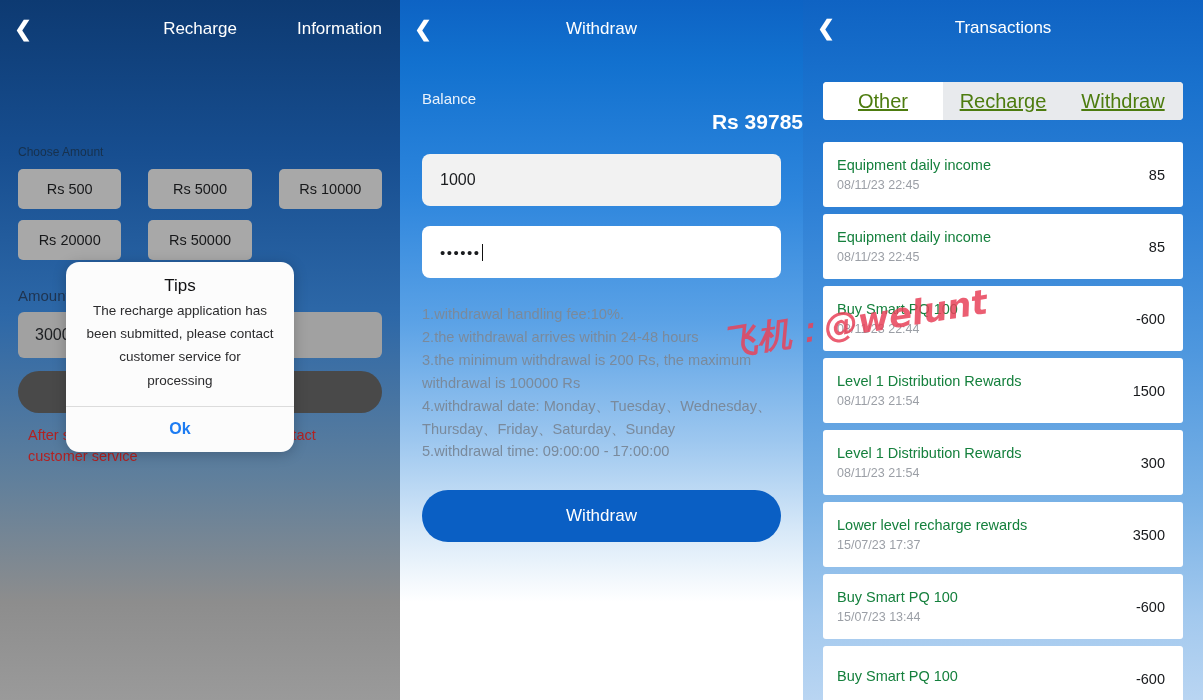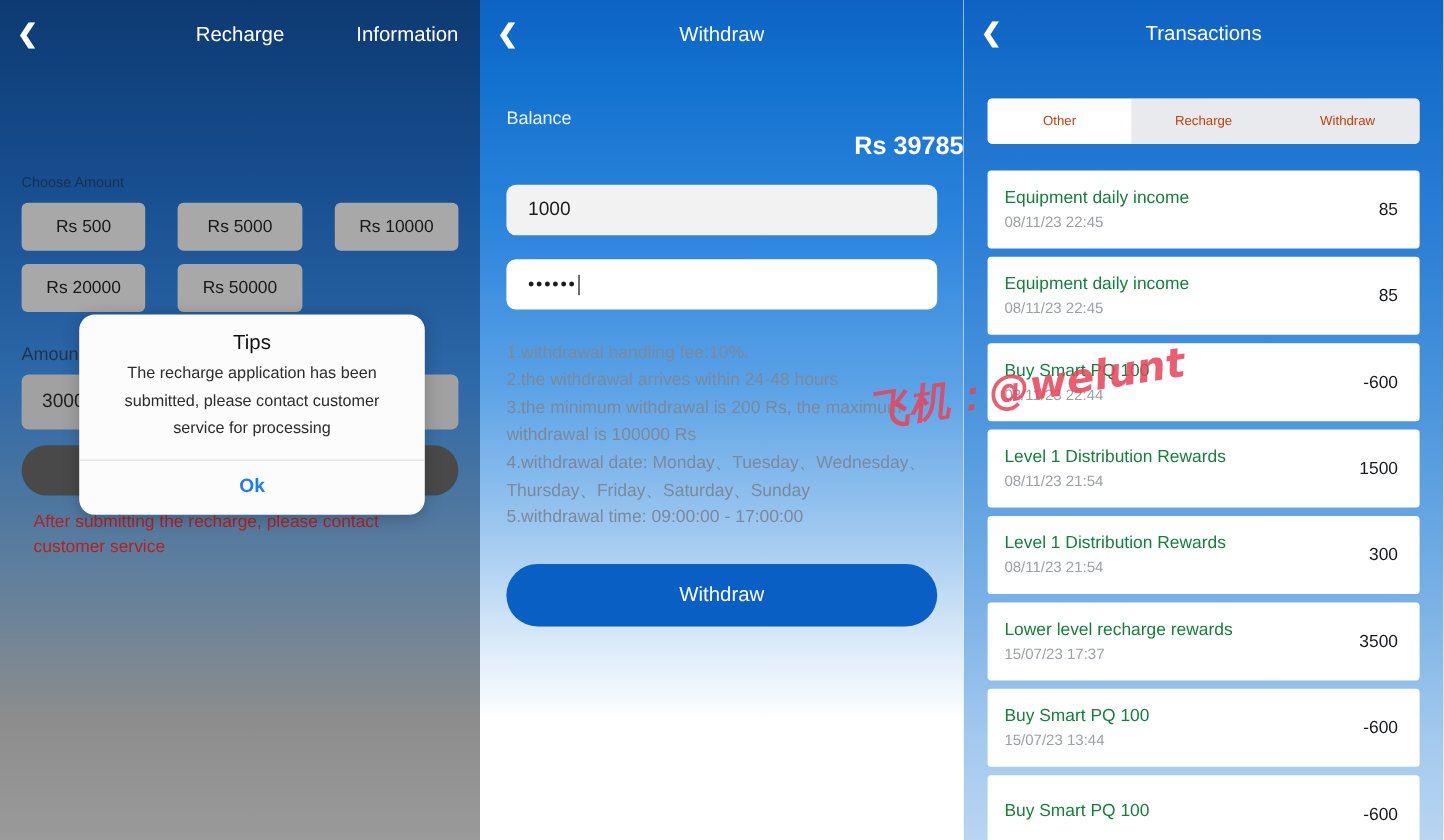--- a/index.html
+++ b/index.html
@@ -67,21 +67,21 @@
     font-size: 16px;
   }
   .p1-warning {
     margin: 12px 25px 0 28px; color: #b22222; font-size: 14.5px;
     line-height: 1.42;
   }
 
   
   .modal {
     position: absolute; z-index: 10;
-    left: 66px; top: 262px; width: 288px;
+    left: 66px; top: 262px; width: 228px;
     background: #fcfcfc; border-radius: 13px;
     box-shadow: 0 2px 14px rgba(0,0,0,.22);
     overflow: hidden;
   }
   .modal-title {
     text-align: center; font-size: 17px; color: #101012;
     padding: 14px 0 3px 0;
   }
   .modal-msg {
     text-align: center; font-size: 13.5px; color: #2c2c2e;
@@ -100,21 +100,21 @@
   }
   .p2-content { position: relative; z-index: 2; }
   .p2-header { height: 57px; position: relative; display: flex; align-items: center; }
   .p2-title {
     position: absolute; left: 0; right: 0; text-align: center;
     color: #ffffff; font-size: 17px;
   }
   .balance-label { margin: 33px 0 0 22px; color: #eaf2fb; font-size: 15px; }
   .balance-value { margin: 3px 0 0 22px; color: #ffffff; font-size: 21px; font-weight: bold; text-align: right; }
   .p2-input {
-    margin: 20px 22px 0 22px; height: 42px; border-radius: 8px;
+    margin: 20px 22px 0 22px; height: 52px; border-radius: 8px;
     display: flex; align-items: center; padding-left: 18px;
     font-size: 16px; color: #1a1c1f;
   }
   .p2-input.grey { background: #f2f2f2; }
   .p2-input.white { background: #ffffff; }
   .pwd-dots { letter-spacing: 1.5px; font-size: 15px; }
   .caret {
     display: inline-block; width: 1px; height: 17px;
     background: #111; margin-left: 1px; vertical-align: -3px;
   }
@@ -138,21 +138,21 @@
   .p3-title {
     position: absolute; left: 0; right: 0; text-align: center;
     color: #ffffff; font-size: 17px;
   }
   .tabbar {
     margin: 27px 20px 0 20px; height: 38px; display: flex;
     border-radius: 4px; overflow: hidden; background: #e8eaed;
   }
   .tab {
     flex: 1; display: flex; align-items: center; justify-content: center;
-    font-size: 11px; color: #c2410c; background: #e8eaed;
+    font-size: 20px; color: #4d7c0f; background: #e8eaed; text-decoration: underline;
   }
   .tab.active { background: #ffffff; }
   .tx-list { margin: 22px 20px 0 20px; }
   .tx-row {
     background: #ffffff; border-radius: 3px; height: 65px;
     margin-bottom: 7px; padding: 0 14px;
     display: flex; align-items: center; justify-content: space-between;
   }
   .tx-left { display: flex; flex-direction: column; gap: 5px; }
   .tx-title { font-size: 14.5px; color: #15803d; }

